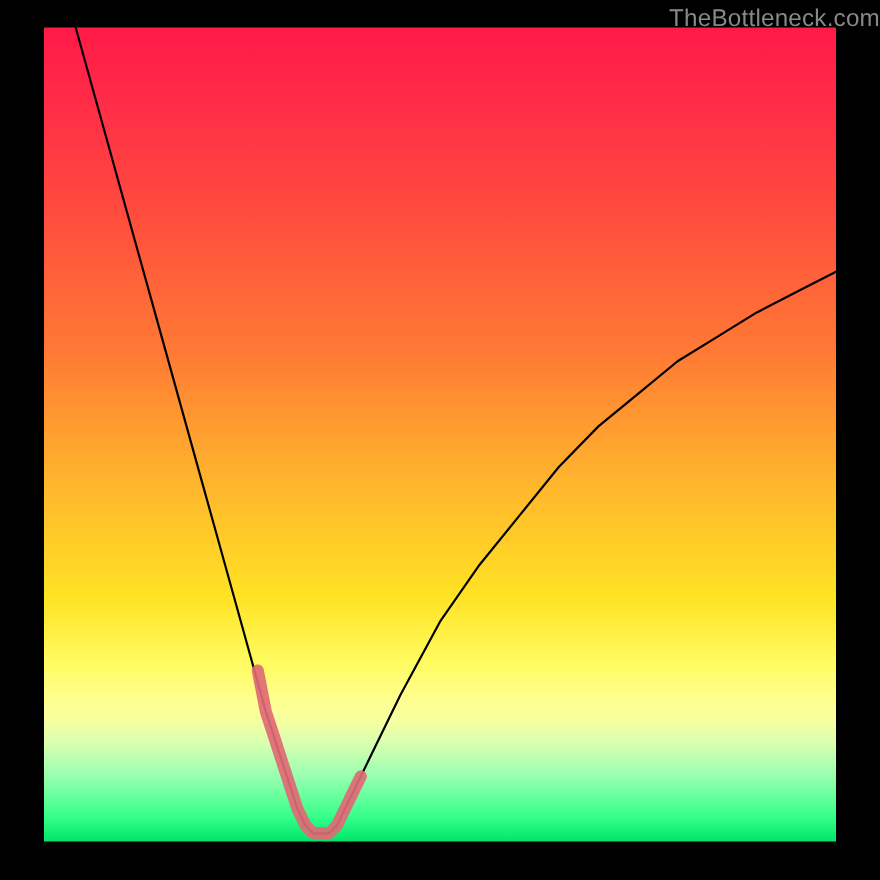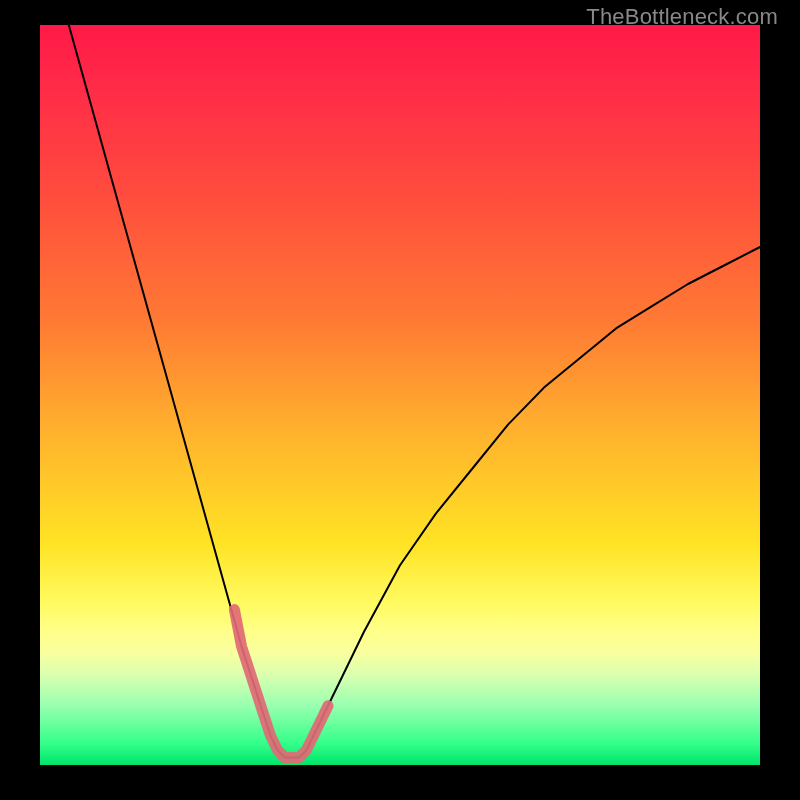--- a/index.html
+++ b/index.html
@@ -37,21 +37,21 @@
       #f8ffa0 85%,
       #d8ffb0 88%,
       #98ffb0 92%,
       #35ff8a 97%,
       #00e56a 100%
     );
   }
   .watermark {
     position: absolute;
     top: 4px;
-    right: 22px;
+    right: 0;
     color: #888;
     font-size: 22px;
     font-weight: 400;
     letter-spacing: 0.2px;
     user-select: none;
   }
   svg.curves {
     position: absolute;
     left: 0;
     top: 0;

